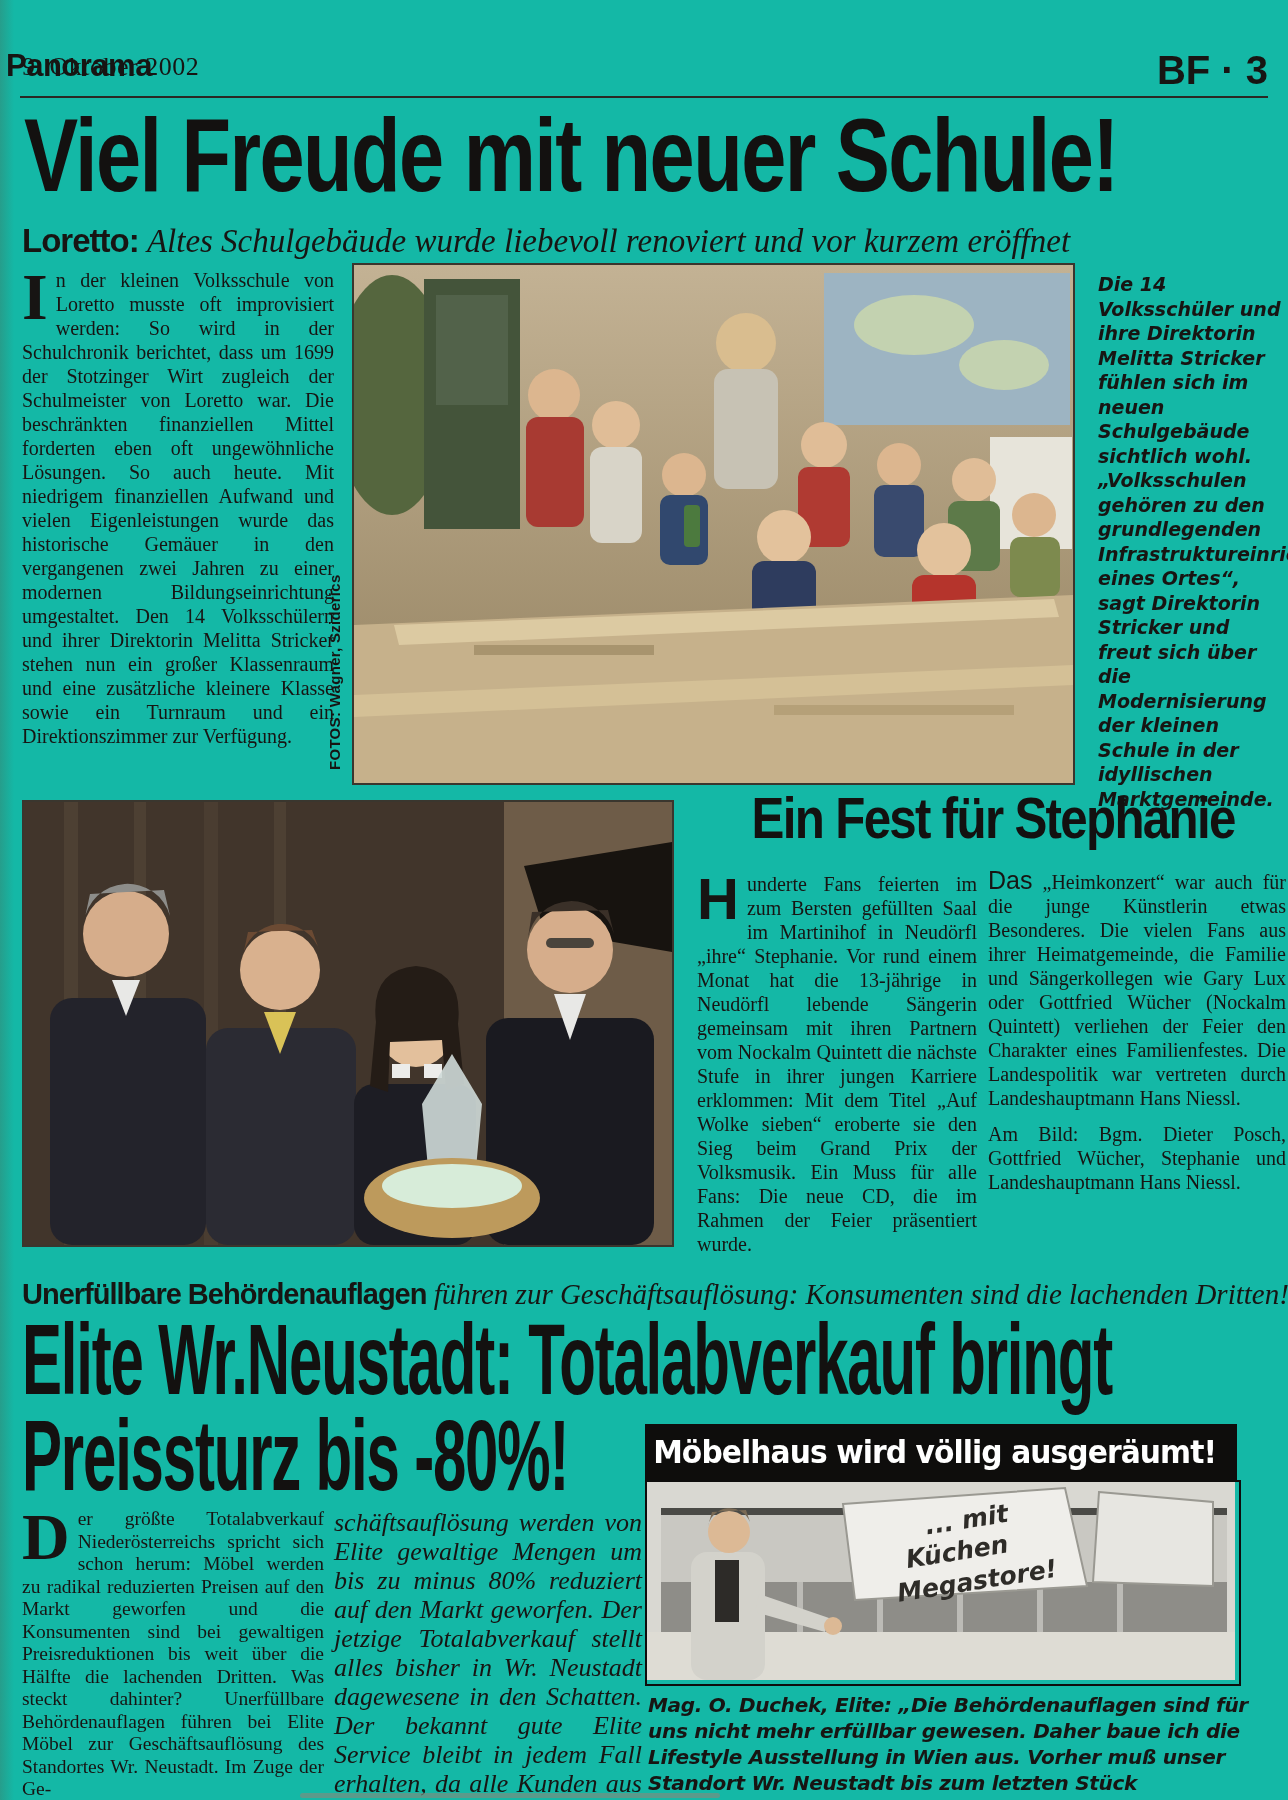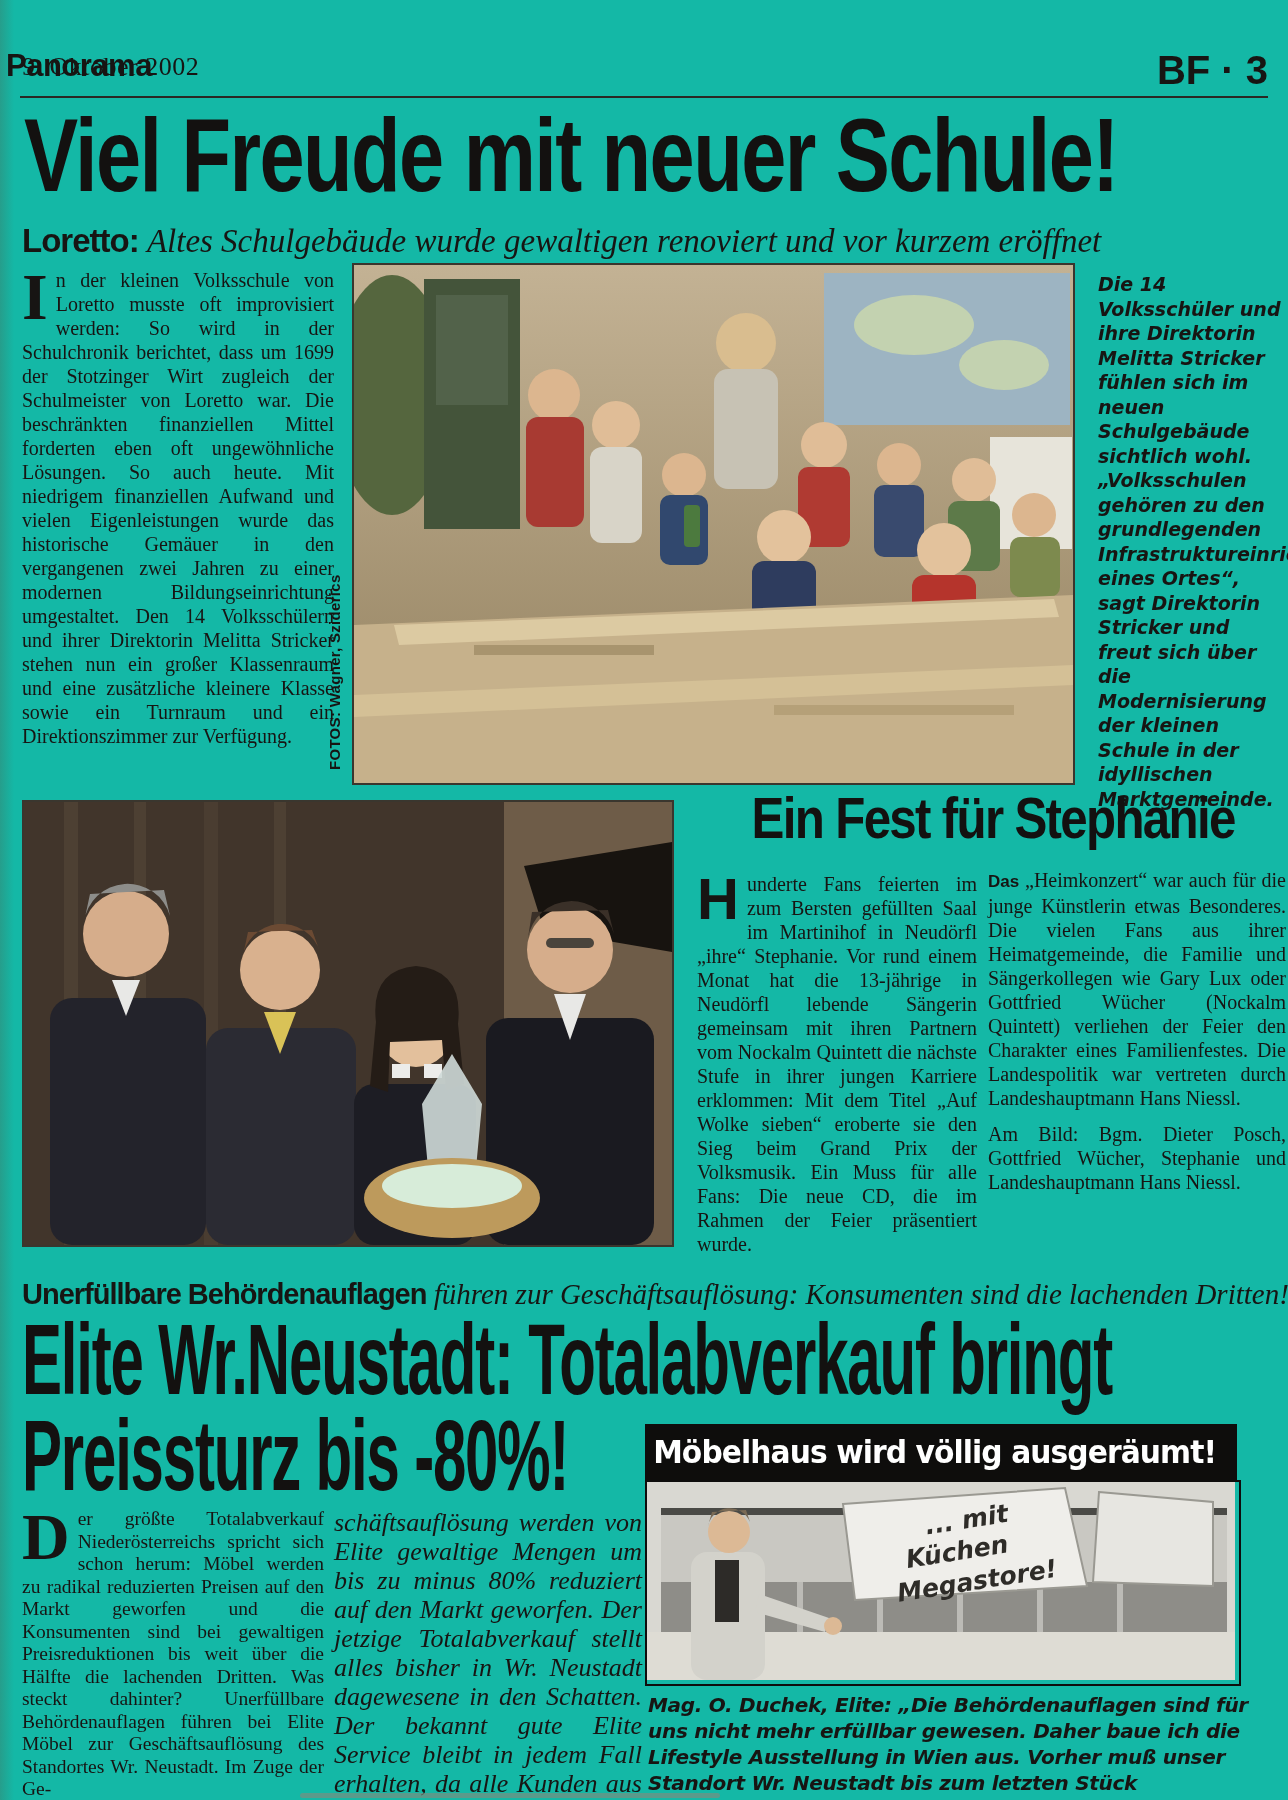--- a/index.html
+++ b/index.html
@@ -32,21 +32,21 @@
   .photo-credit{left:326px;top:470px;height:300px;writing-mode:vertical-rl;transform:rotate(180deg);
         font-family:"Liberation Sans",sans-serif;font-weight:bold;font-size:15px;letter-spacing:.3px;}
   .school-caption{left:1098px;top:272px;width:186px;font-family:"DejaVu Sans",sans-serif;
         font-weight:bold;font-style:italic;font-size:19px;line-height:24.5px;}
   
   .steph-photo{left:22px;top:800px;width:652px;height:447px;}
   .steph-head-wrap{left:700px;top:790px;width:586px;display:flex;justify-content:center;}
   .steph-head{font-size:58px;letter-spacing:-2px;transform:scaleX(.85);transform-origin:50% 50%;}
   .steph-col1{left:697px;top:872px;width:280px;}
   .steph-col2{left:988px;top:868px;width:298px;}
-  .lead-bold{font-family:"Liberation Sans",sans-serif;font-weight:bold;font-size:17px;}
+  .lead-bold{font-family:"Liberation Sans",sans-serif;font-weight:normal;font-size:25px;}
   .note{margin-top:12px;}
   
   .elite-kicker{left:22px;top:1278px;font-size:29px;white-space:nowrap;}
   .elite-kicker .kb{font-family:"Liberation Sans",sans-serif;font-weight:bold;letter-spacing:-1px;}
   .elite-kicker .ki{font-style:italic;}
   .h1-elite1{left:22px;top:1312px;font-size:100px;transform:scaleX(.60);}
   .h1-elite2{left:22px;top:1408px;font-size:100px;transform:scaleX(.60);}
   .sale-banner{left:645px;top:1424px;width:592px;height:56px;background:#0e0d0c;display:flex;
         align-items:center;justify-content:flex-end;}
   .sale-banner span{color:#fff;font-family:"DejaVu Sans",sans-serif;font-weight:bold;font-size:32px;
@@ -64,21 +64,21 @@
 <div class="page">
 
   <div class="abs hdr-date">9. Oktober 2002</div>
   <div class="abs hdr-section">Panorama</div>
   <div class="abs hdr-page">BF · 3</div>
   <div class="abs hdr-rule"></div>
 
   <div class="abs condensed h1-main">Viel Freude mit neuer Schule!</div>
   <div class="abs subhead">
     <span class="kick">Loretto:</span>
-    <span class="it">Altes Schulgebäude wurde gewaltigen renoviert und vor kurzem eröffnet</span>
+    <span class="it">Altes Schulgebäude wurde liebevoll renoviert und vor kurzem eröffnet</span>
   </div>
 
   <div class="abs bodytext school-body">
     <span class="dropcap">I</span><span>n der kleinen Volksschule von Loretto musste oft improvisiert werden: So wird in der Schulchronik berichtet, dass um 1699 der Stotzinger Wirt zugleich der Schulmeister von Loretto war. Die beschränkten finanziellen Mittel forderten eben oft ungewöhnliche Lösungen. So auch heute. Mit niedrigem finanziellen Aufwand und vielen Eigenleistungen wurde das historische Gemäuer in den vergangenen zwei Jahren zu einer modernen Bildungseinrichtung umgestaltet. Den 14 Volksschülern und ihrer Direktorin Melitta Stricker stehen nun ein großer Klassenraum und eine zusätzliche kleinere Klasse sowie ein Turnraum und ein Direktionszimmer zur Verfügung.</span>
   </div>
 
   <div class="abs photo-credit">FOTOS: Wagner, Sziderics</div>
 
   <div class="abs photo-frame school-photo">
     <svg width="719" height="518" viewBox="0 0 719 518">

